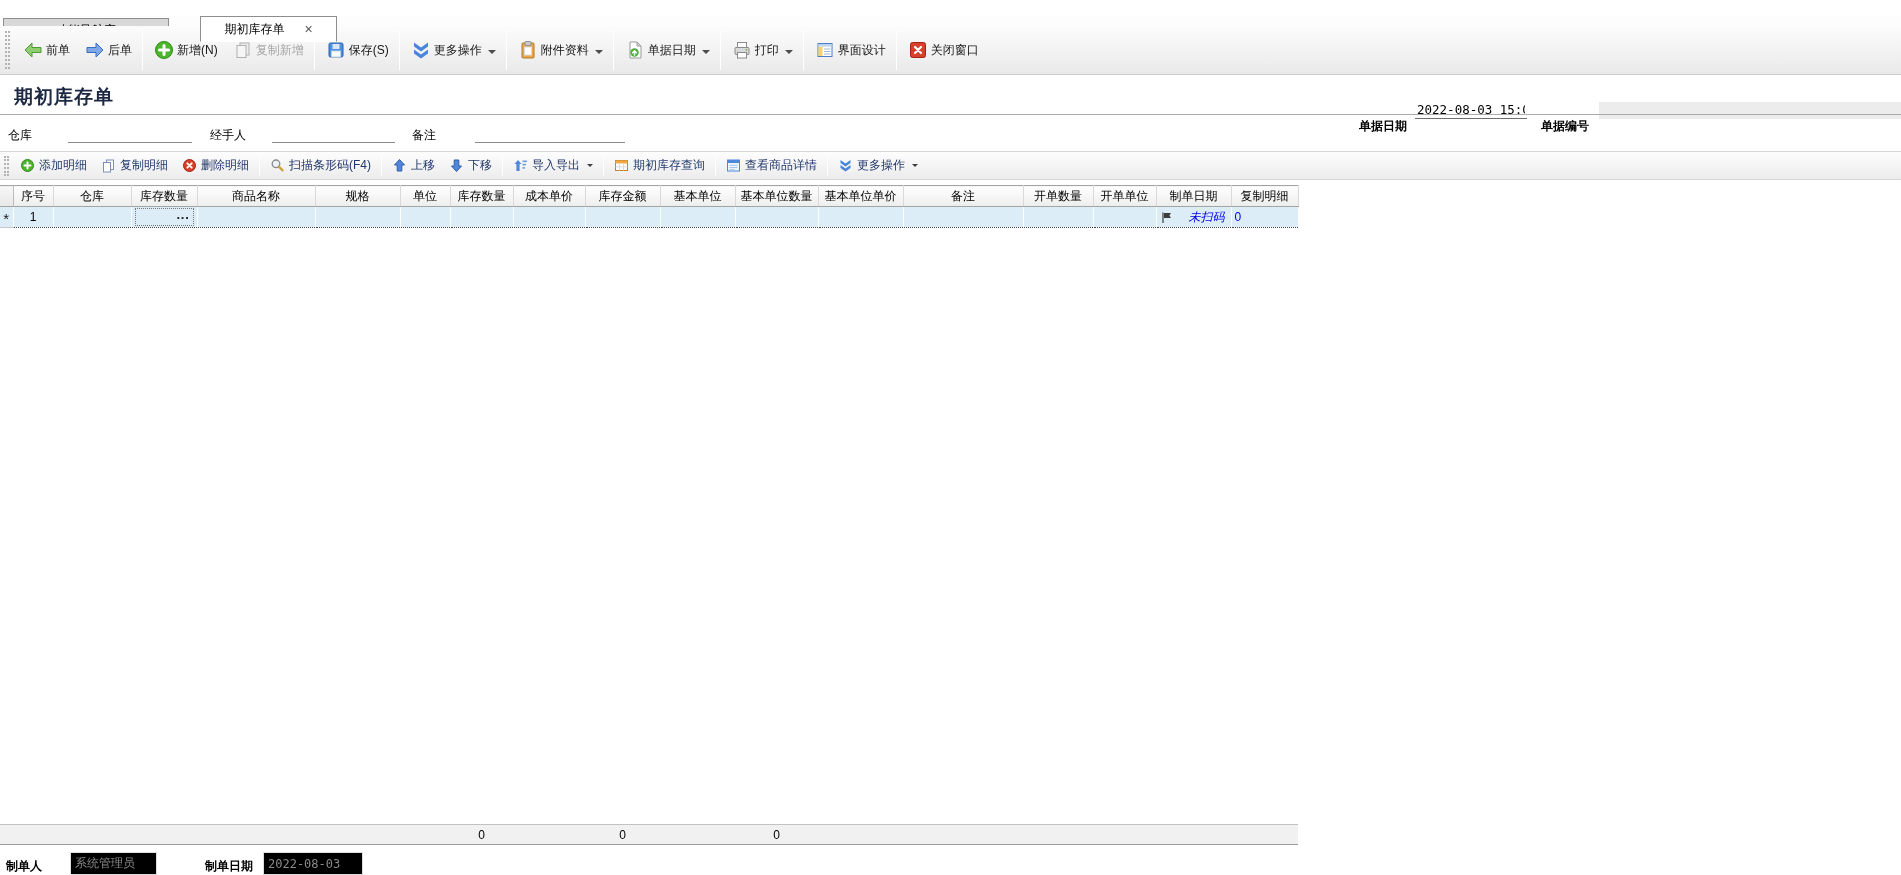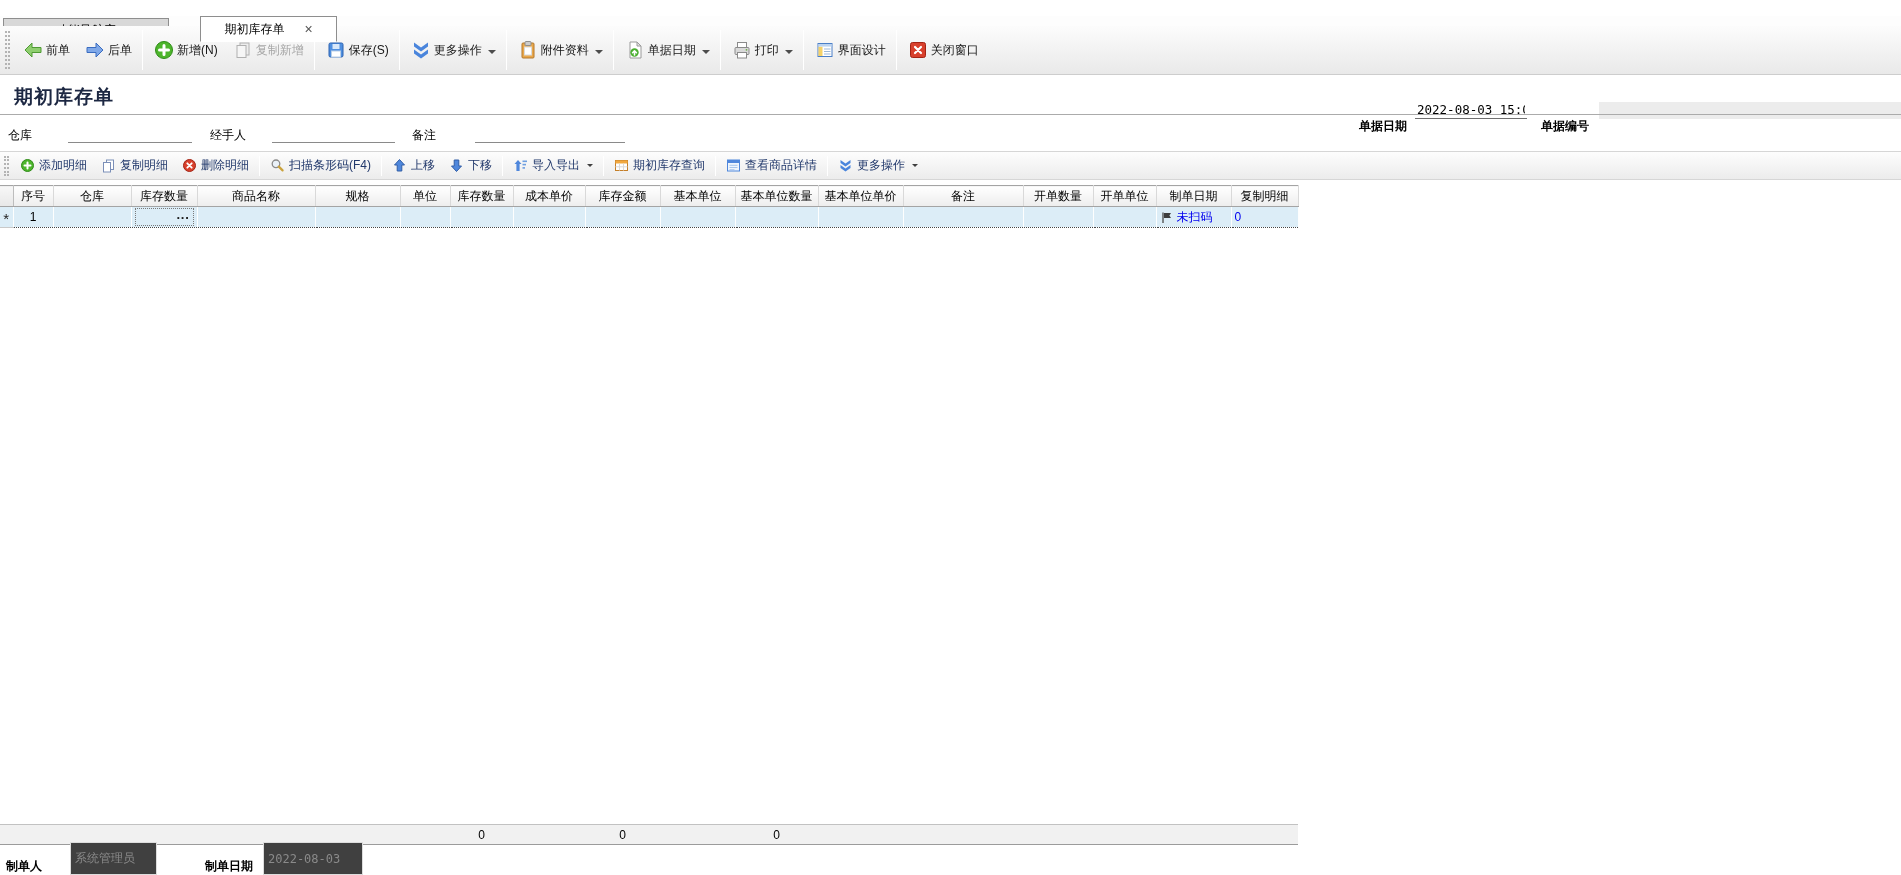--- a/index.html
+++ b/index.html
@@ -69,32 +69,32 @@
     border-bottom:1px solid #c9c9c9; text-align:center; padding:0; }
   .newmark { font-size:15px; line-height:10px; position:relative; top:3px; color:#222; }
   td.dr { border-top:1px dotted #454545; border-bottom:1px dotted #454545; }
   td.dr-first { border-left:1px dotted #454545; }
   td.dr-last { border-right:1px dotted #454545; }
   td.idxcell { text-align:center; }
   td.codecell { background:#f6fbff; padding:0 1px; }
   .codebox { display:flex; align-items:center; justify-content:flex-end; height:18px;
     outline:1px dotted #7a7a7a; outline-offset:-1px; }
   .lookup-btn { font-weight:bold; font-size:13px; letter-spacing:0; padding:0 4px; color:#1a1a1a; cursor:pointer; }
-  .scanstat { display:flex; align-items:center; gap:4px; color:#0000ee; }
+  .scanstat { display:flex; align-items:center; gap:16px; color:#0000ee;font-style:italic; }
   .scanqty { color:#0000ee; padding-left:2px; }
 
   
   .totalswrap { position:absolute; left:0; top:824px; }
   table.totals { border-collapse:collapse; table-layout:fixed; width:1298px; }
   table.totals td { height:20px; background:#f1f1f1; border-top:1px solid #c2c2c2;
     border-bottom:1px solid #9b9b9b; text-align:center; font-size:12px; }
 
   
   .footer { position:absolute; left:0; top:848px; width:100%; height:27px; display:flex; align-items:flex-end; }
-  .ro-field { background:#404040; border:1px solid #dddddd; color:#8a8a8a; height:33px;
+  .ro-field { background:#000000; border:1px solid #dddddd; color:#8a8a8a; height:23px;
     font-size:12px; padding:0 4px; outline:none; }
   svg { display:block; }
 </style>
 </head>
 <body>
 
 <div class="screen">
 
   <div class="tabbar">
     <div class="tab tab-inactive">

